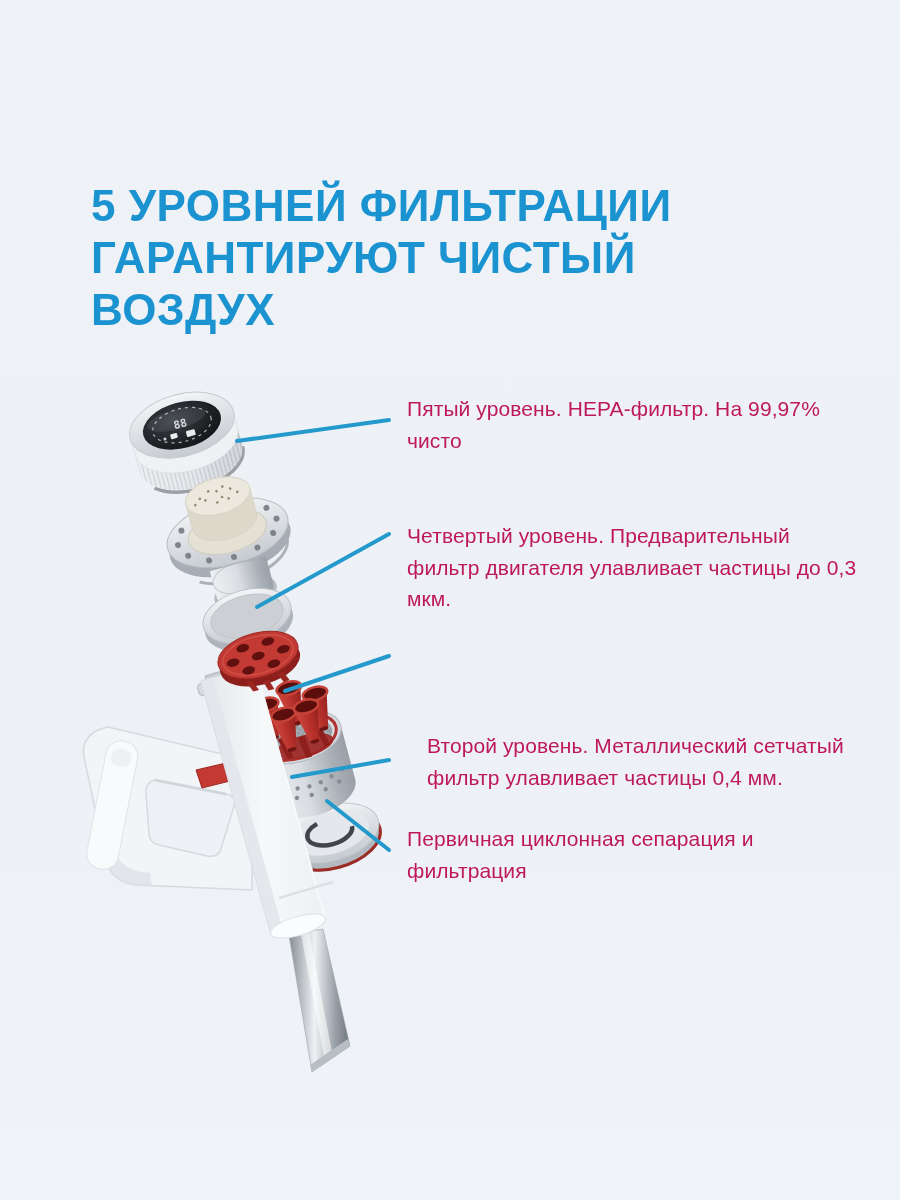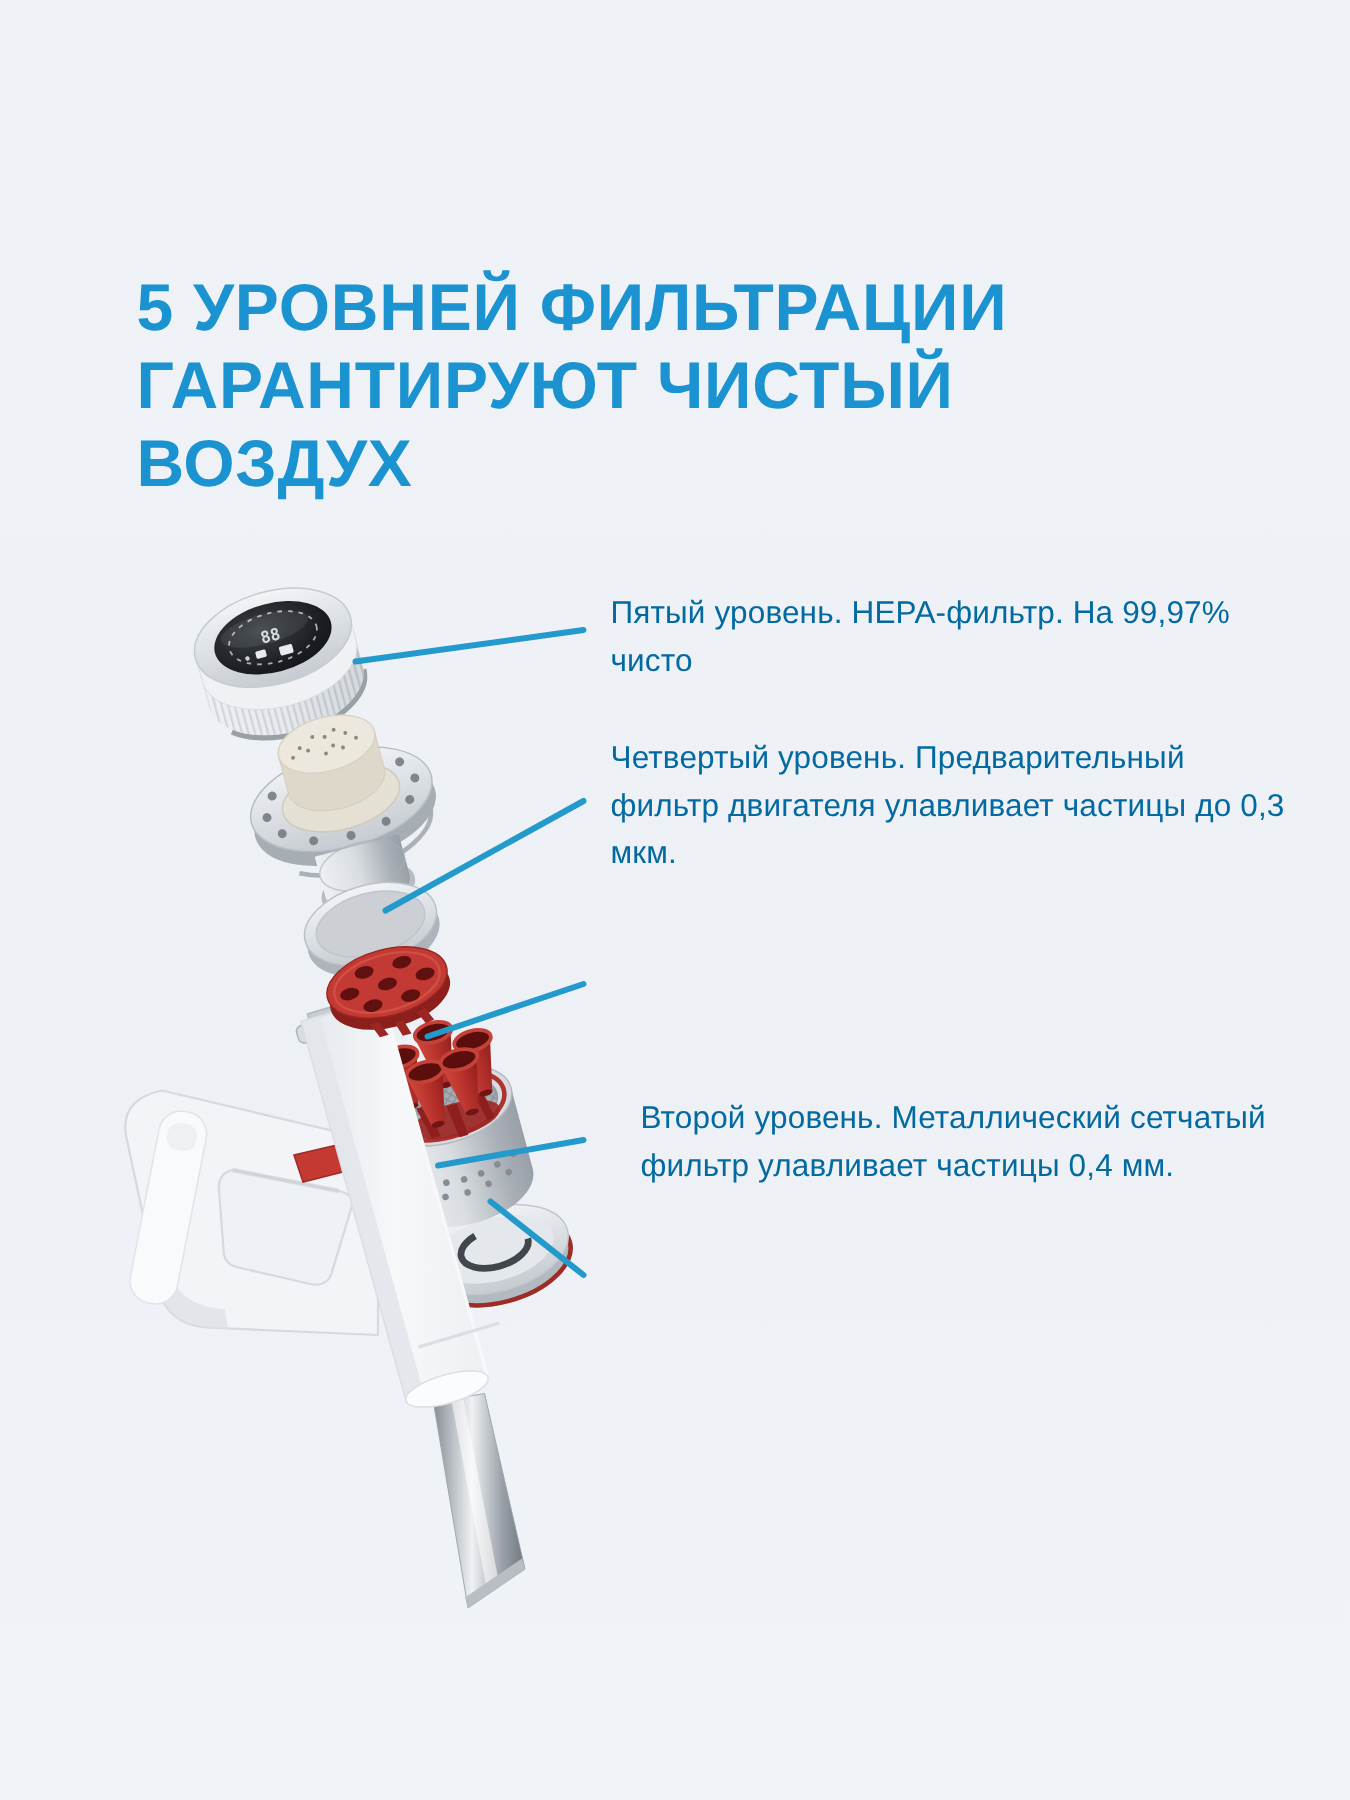--- a/index.html
+++ b/index.html
@@ -9,24 +9,24 @@
     font-family:"Liberation Sans",sans-serif;
   }
   .stage{position:absolute;inset:0;width:900px;height:1200px;}
   .heading{
     position:absolute;left:91px;top:151px;width:680px;
     font-size:44px;line-height:52px;font-weight:700;
     color:#1b93d0;letter-spacing:0.5px;white-space:pre-line;
   }
   .callout{
     position:absolute;left:407px;
-    font-size:21px;line-height:31.5px;color:#0369a1;letter-spacing:0.1px;
+    font-size:21px;line-height:31.5px;color:#be185d;letter-spacing:0.1px;
   }
   .co-1{top:393px;width:420px;}
-  .co-2{top:490px;width:452px;}
+  .co-2{top:520px;width:452px;}
   .co-3{top:608px;width:448px;}
   .co-4{top:730px;width:440px;margin-left:20px;}
   .co-5{top:823px;width:390px;}
   svg{position:absolute;inset:0;}
 </style>
 </head>
 <body>
 
 <div class="stage">
 
@@ -268,14 +268,15 @@
     </g>
   </svg>
 
   <h1 class="heading">5 УРОВНЕЙ ФИЛЬТРАЦИИ
 ГАРАНТИРУЮТ ЧИСТЫЙ
 ВОЗДУХ</h1>
 
   <div class="callout co-1">Пятый уровень. HEPA-фильтр. На 99,97% чисто</div>
   <div class="callout co-2">Четвертый уровень. Предварительный фильтр двигателя улавливает частицы до 0,3 мкм.</div>
   <div class="callout co-4">Второй уровень. Металлический сетчатый фильтр улавливает частицы 0,4 мм.</div>
+  <div class="callout co-5">Первичная циклонная сепарация и фильтрация</div>
 
 </div>
 
 </body></html>

